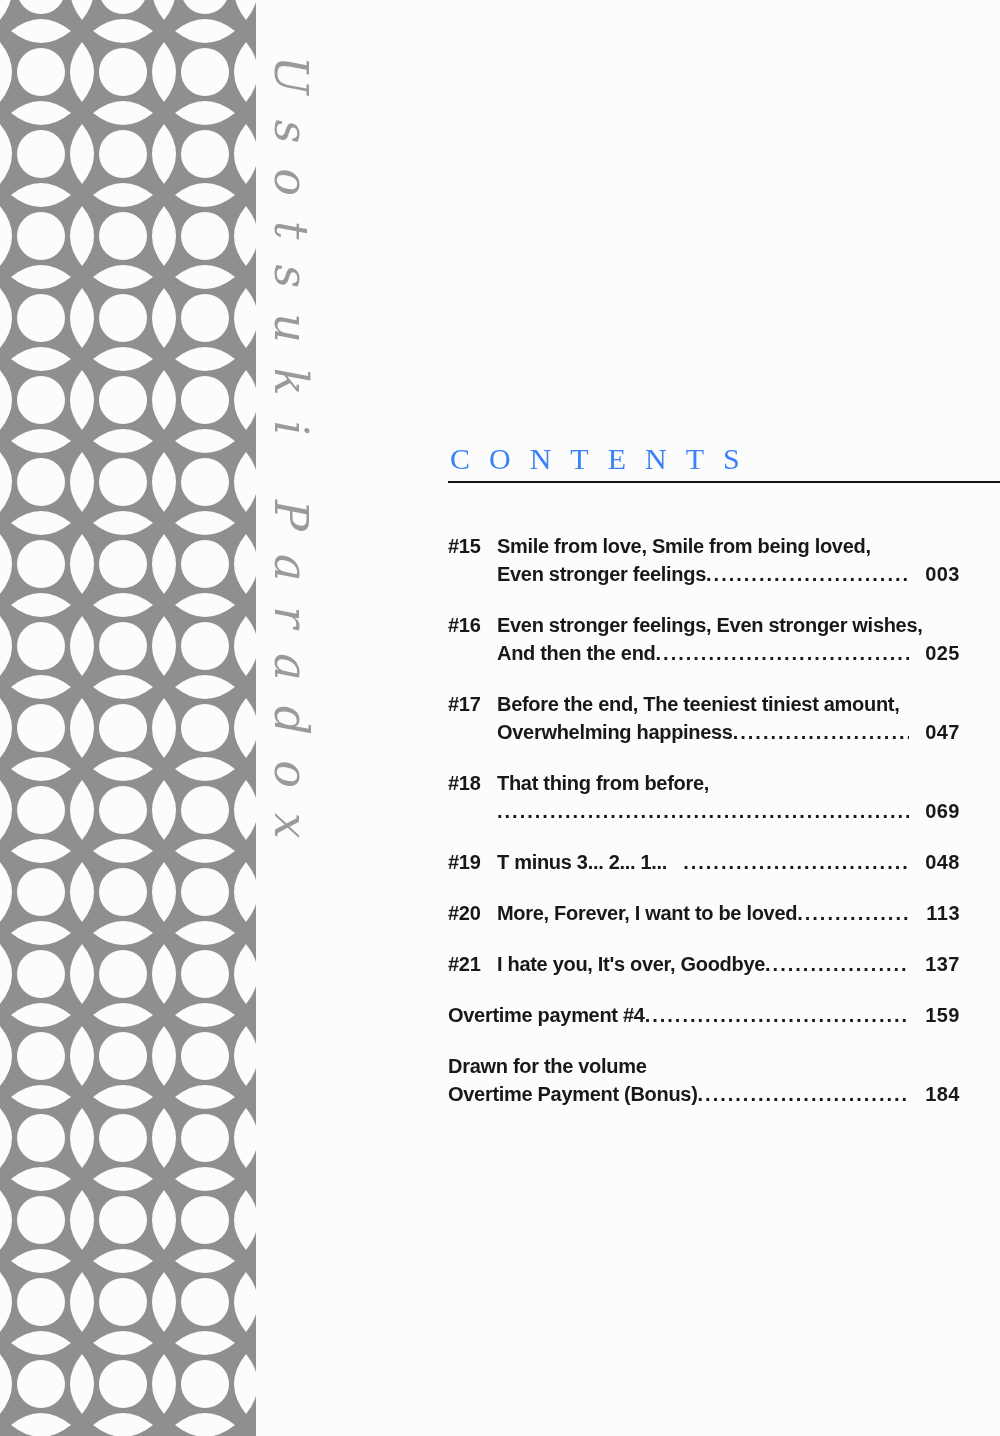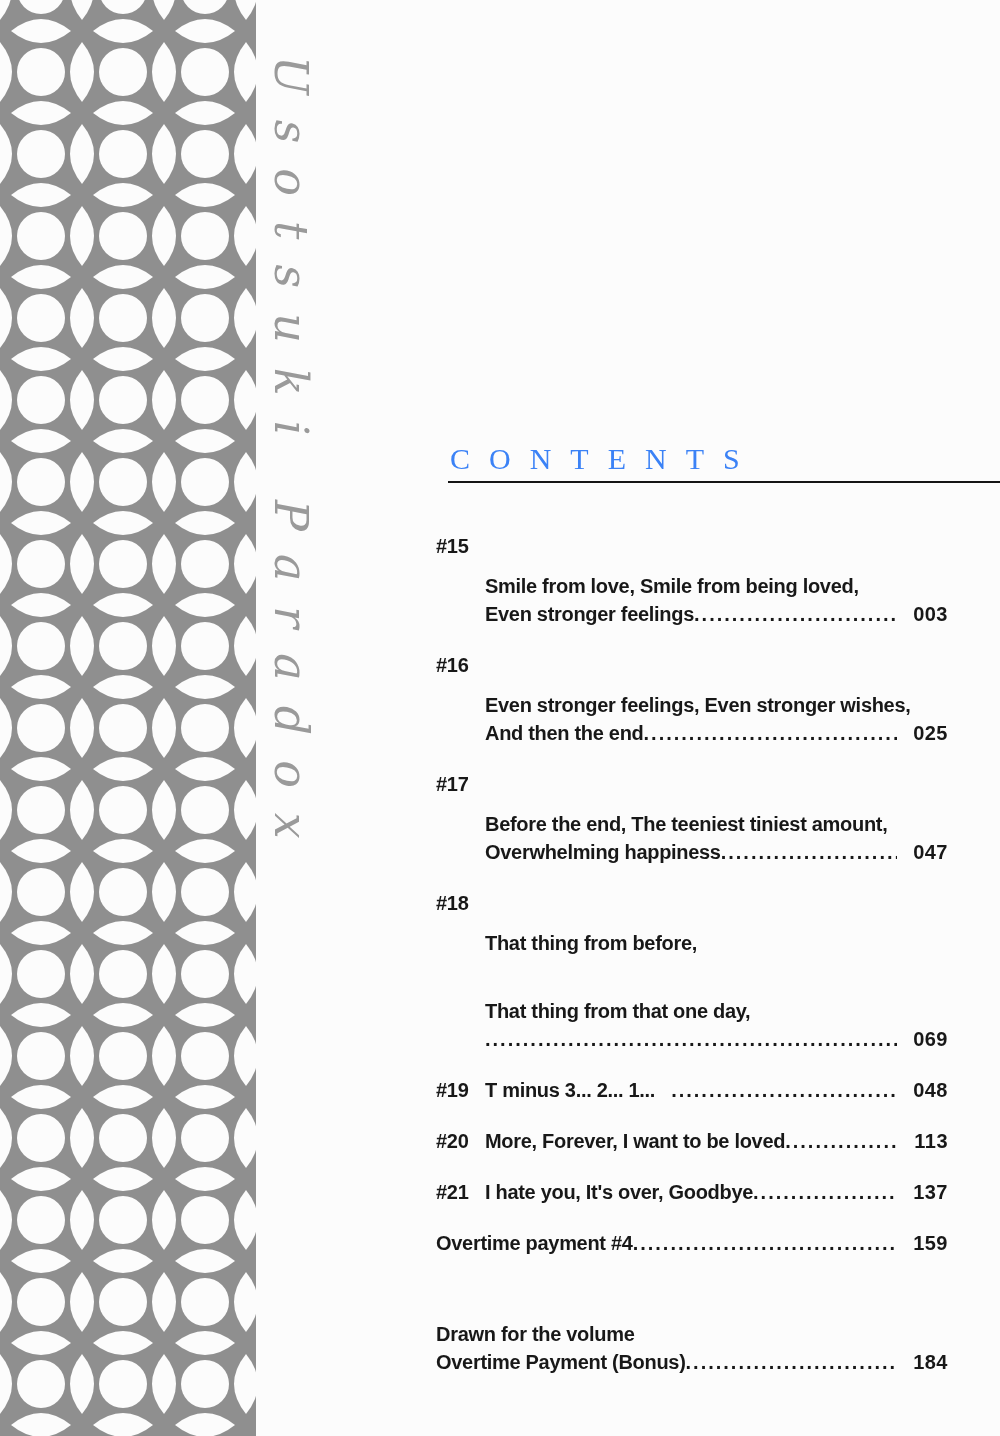--- a/index.html
+++ b/index.html
@@ -26,28 +26,28 @@
     letter-spacing:19px;
     color:#3b82f6;
     white-space:nowrap;
   }
   .rule {
     position:absolute; left:448px; top:481px;
     width:552px; height:0;
     border-top:2px solid #151515;
   }
   .toc {
-    position:absolute; left:436px; top:532px; width:512px;
+    position:absolute; left:448px; top:532px; width:512px;
     font-weight:bold; font-size:20px;
     color:#181818; letter-spacing:-0.3px;
   }
   .entry { display:flex; margin-bottom:23px; }
   .num { flex:0 0 49px; line-height:28px; }
   .lines { flex:1 1 auto; min-width:0; }
-  .line { line-height:28px; white-space:nowrap;margin-top:40px; }
+  .line { line-height:28px; white-space:nowrap; }
   .lastline { display:flex; align-items:baseline; line-height:28px;text-align:center; }
   .ltext { flex:0 0 auto; white-space:nowrap; }
   .dots {
     flex:1 1 auto; min-width:0;
     overflow:hidden; white-space:nowrap;
     letter-spacing:2px;
   }
   .dots.gap { margin-left:16px; }
   .pagenum { flex:0 0 auto; letter-spacing:0.5px;margin-left:16px; }
 </style>
@@ -111,21 +111,20 @@
         <span class="dots">................................................................................</span>
         <span class="pagenum">047</span>
       </div>
     </div>
   </div>
 
   <div class="entry">
     <span class="num">#18</span>
     <div class="lines">
       <div class="line">That thing from before,</div>
-      <div class="line">That thing from that one day,</div>
       <div class="lastline">
         <span class="dots">................................................................................</span>
         <span class="pagenum">069</span>
       </div>
     </div>
   </div>
 
   <div class="entry">
     <span class="num">#19</span>
     <div class="lines">

